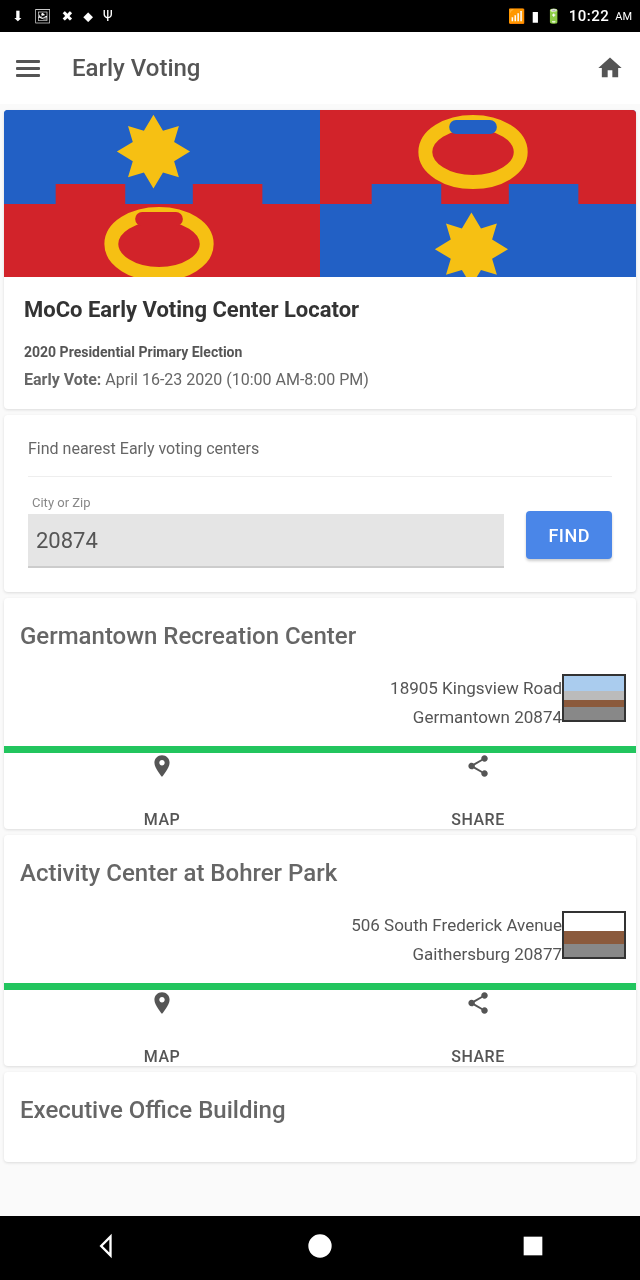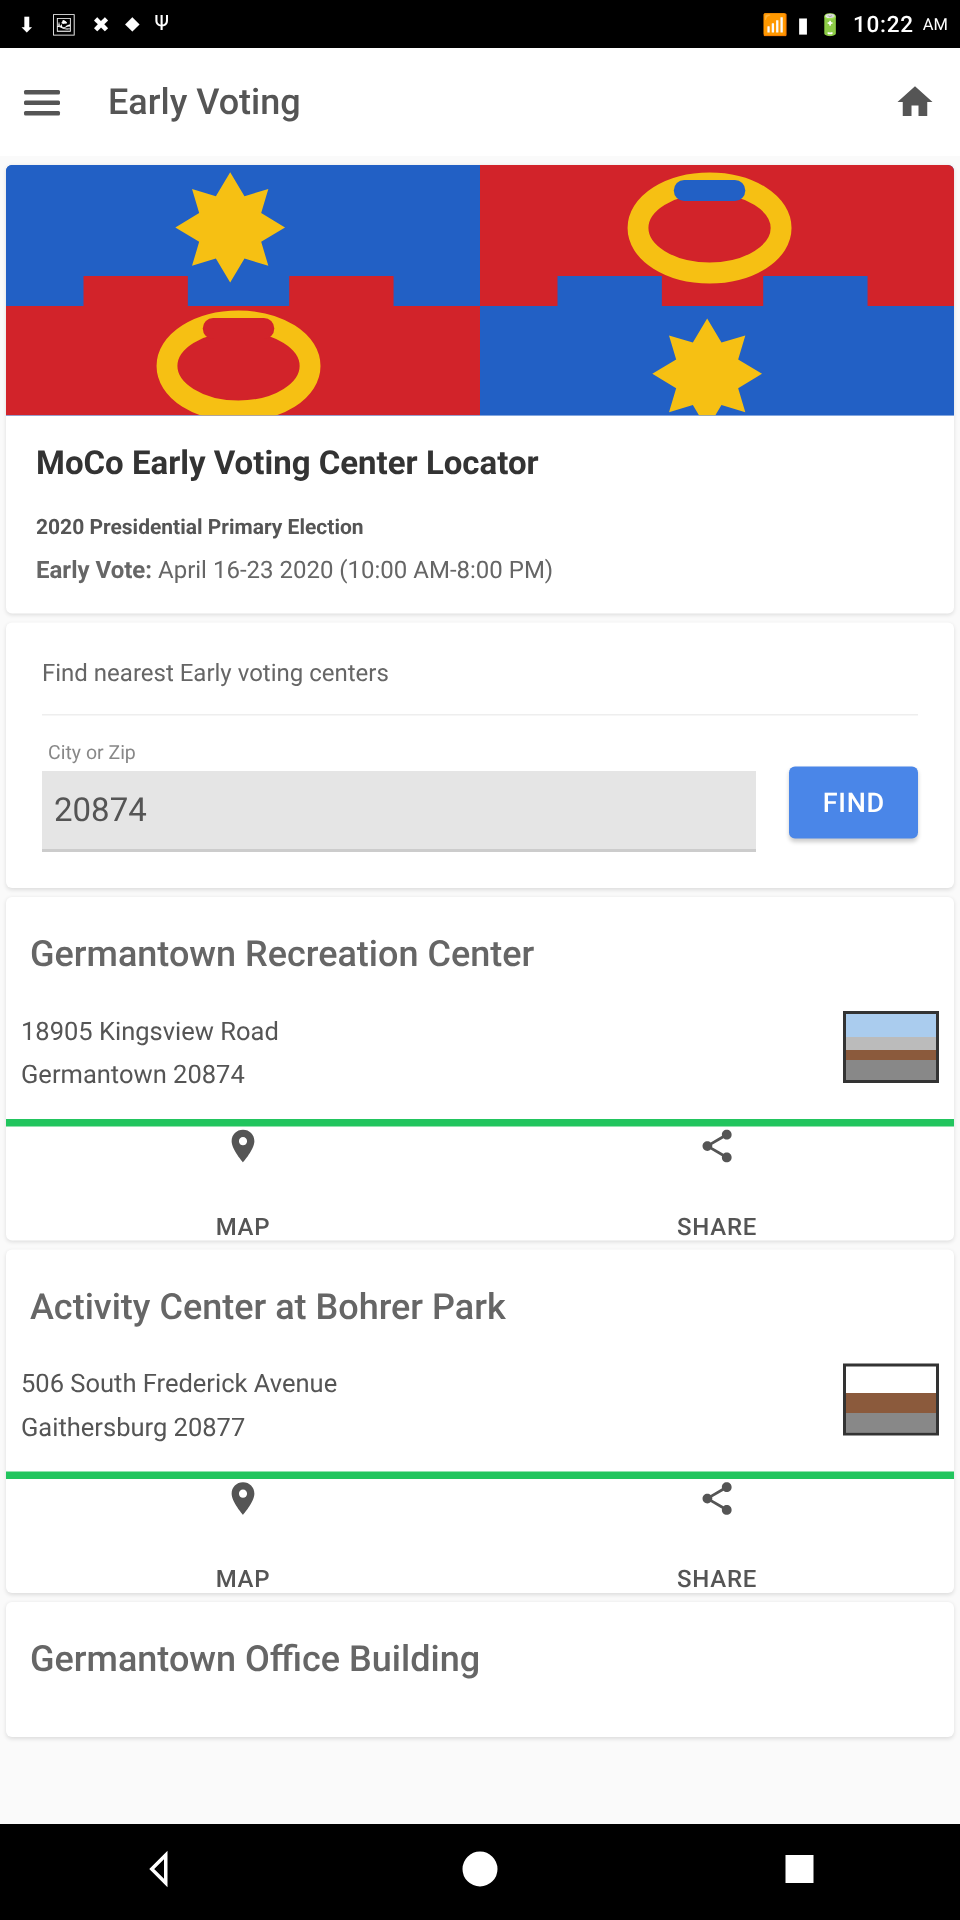--- a/index.html
+++ b/index.html
@@ -31,21 +31,21 @@
 .search-card { padding: 24px; }
 .search-label { font-size: 16px; color: #666; margin-bottom: 18px; }
 .search-row { display: flex; align-items: flex-start; gap: 22px; border-top: 1px solid #eee; padding-top: 18px;}
 .input-wrap { flex: 1; position: relative; }
 .input-label { font-size: 13px; color: #888; position: relative; left: 4px;}
 .zip-input { width: 100%; height: 54px; background: #e5e5e5; border: none; border-bottom: 2px solid #ccc; font-size: 22px; color: #555; padding: 0 8px; margin-top: 4px;}
 .find-btn { background: #4a86e8; color: #ffffff; border: none; border-radius: 4px; height: 48px; padding: 0 22px; font-size: 18px; font-weight: 500; letter-spacing: 0.5px; box-shadow: 0 2px 3px rgba(0,0,0,0.2); margin-top:16px;}
 
 .result-card { padding-top: 18px; }
 .result-name { font-size: 24px; font-weight: 500; color: #666; padding: 6px 16px 18px; }
-.result-body { display: flex; padding: 6px 10px 14px; border-bottom: 5px solid #22c55e;}
+.result-body { display: flex; padding: 6px 10px 14px; border-bottom: 7px solid #22c55e; text-align: right;}
 .result-addr { flex: 1; font-size: 17px; color: #555; line-height: 1.7; }
 .thumb { width: 64px; height: 48px; border: 2px solid #333; background: linear-gradient(to bottom, #aaccee 35%, #bbb 35%, #bbb 55%, #8b5a3c 55%, #8b5a3c 70%, #888 70%); position: relative;}
 .thumb.t2 { background: linear-gradient(to bottom, #fff 40%, #8b5a3c 40%, #8b5a3c 70%, #888 70%);}
 .result-actions { display: flex; height: 76px;}
 .action-btn { flex: 1; display: flex; flex-direction: column; align-items: center; justify-content: space-between; gap: 4px; }
 .action-btn svg { width: 26px; height: 26px; fill: #555; }
 .action-lbl { font-size: 16px; font-weight: 500; color: #555; letter-spacing: 0.5px;}
 
 .nav-bar { height: 64px; background: #000; display: flex; align-items: center; justify-content: space-around; }
 .nav-btn svg { width: 28px; height: 28px; fill: #fff; stroke:#fff;}
@@ -172,21 +172,21 @@
       <div class="action-btn">
         <svg viewBox="0 0 24 24">
             <path d="M18 16c-.8 0-1.5.3-2 .8l-7-4.1c.1-.2.1-.5.1-.7s0-.5-.1-.7l7-4.1c.5.5 1.2.8 2 .8 1.7 0 3-1.3 3-3s-1.3-3-3-3-3 1.3-3 3c0 .2 0 .5.1.7l-7 4.1c-.5-.5-1.2-.8-2-.8-1.7 0-3 1.3-3 3s1.3 3 3 3c.8 0 1.5-.3 2-.8l7 4.1c-.1.2-.1.5-.1.7 0 1.7 1.3 3 3 3s3-1.3 3-3-1.3-3-3-3z"></path>
           </svg>
         <span class="action-lbl">SHARE</span>
       </div>
     </div>
   </div>
 
   <div class="card result-card" style="padding-bottom:20px">
-    <div class="result-name">Germantown Office Building</div>
+    <div class="result-name">Executive Office Building</div>
   </div>
 
 </div>
 
 <div class="nav-bar">
   <div class="nav-btn">
     <svg viewBox="0 0 24 24" fill="none" stroke-width="2">
         <path d="M15 4 L7 12 L15 20 Z" fill="none"></path>
       </svg>
   </div>

